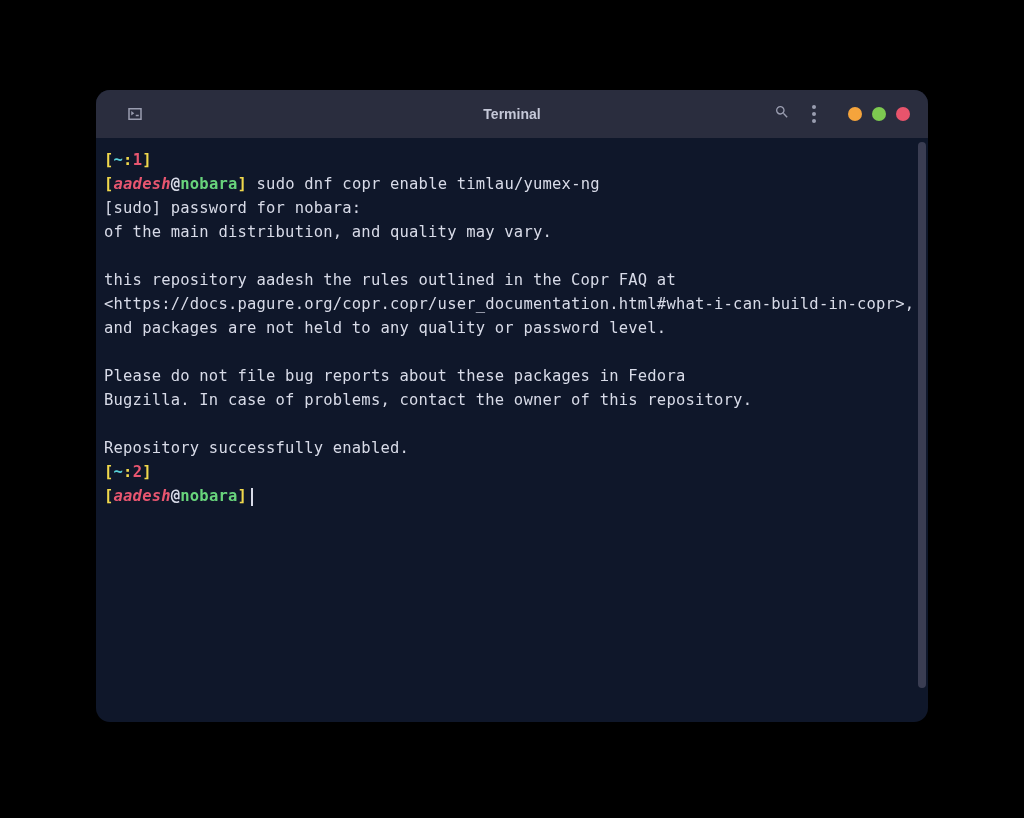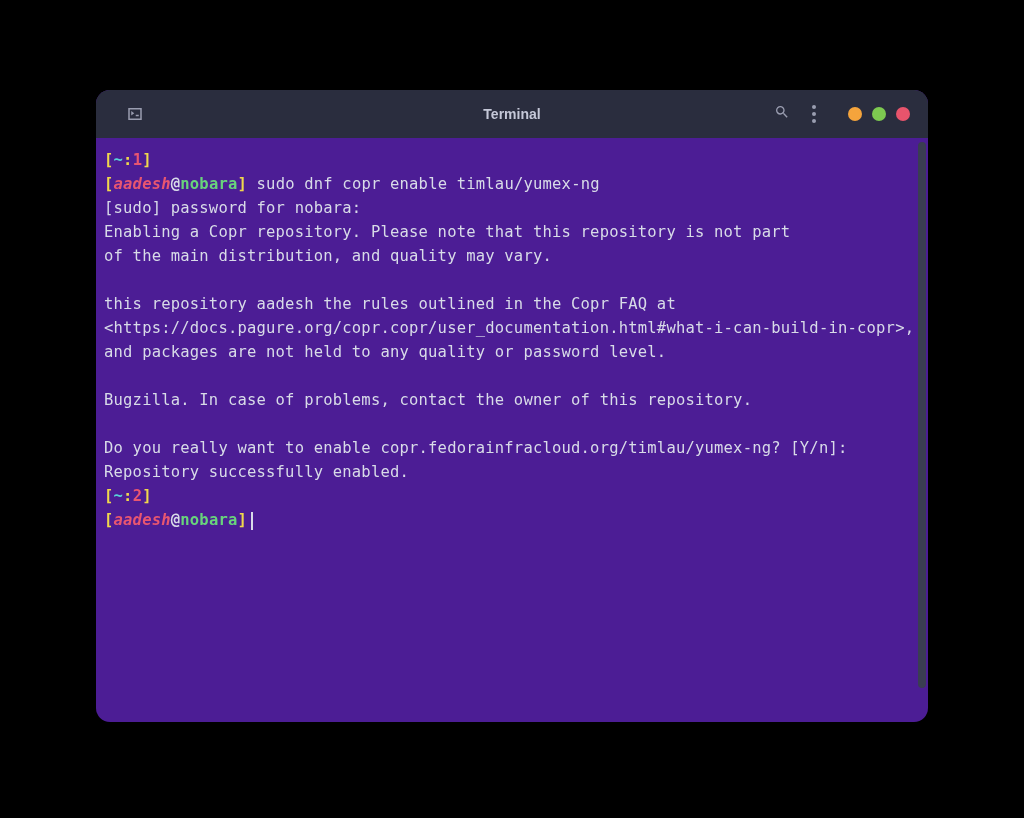--- a/index.html
+++ b/index.html
@@ -9,21 +9,21 @@
     height: 818px;
     font-family: 'Monaco', 'Menlo', 'Consolas', monospace;
     display: flex;
     align-items: flex-start;
     justify-content: center;
     padding-top: 90px;
   }
   .terminal-window {
     width: 832px;
     height: 632px;
-    background: #4c1d95;
+    background: #0f172a;
     border-radius: 14px;
     overflow: hidden;
     box-shadow: 0 20px 60px rgba(0,0,0,0.8);
     position: relative;
   }
   .titlebar {
     height: 48px;
     background: #2a2d3e;
     display: flex;
     align-items: center;
@@ -131,30 +131,29 @@
   </div>
 
   <div class="terminal-body">
     <div class="scrollbar"></div>
 
     <div class="line"><span class="br-yellow">[</span><span class="br-cyan">~</span><span class="br-yellow">:</span><span class="br-red">1</span><span class="br-yellow">]</span></div>
 
     <div class="line"><span class="br-yellow">[</span><span class="user">aadesh</span><span class="at">@</span><span class="host">nobara</span><span class="br-yellow">]</span><span class="cmd"> sudo dnf copr enable timlau/yumex-ng</span></div>
 
     <div class="line">[sudo] password for nobara:</div>
-    <div class="line">Enabling a Copr repository. Please note that this repository is not part</div>
     <div class="line">of the main distribution, and quality may vary.</div>
     <div class="blank"></div>
     <div class="line">this repository aadesh the rules outlined in the Copr FAQ at</div>
     <div class="line">&lt;https://docs.pagure.org/copr.copr/user_documentation.html#what-i-can-build-in-copr&gt;,</div>
     <div class="line">and packages are not held to any quality or password level.</div>
     <div class="blank"></div>
+    <div class="line">Please do not file bug reports about these packages in Fedora</div>
     <div class="line">Bugzilla. In case of problems, contact the owner of this repository.</div>
     <div class="blank"></div>
-    <div class="line">Do you really want to enable copr.fedorainfracloud.org/timlau/yumex-ng? [Y/n]:</div>
     <div class="line">Repository successfully enabled.</div>
 
     <div class="line"><span class="br-yellow">[</span><span class="br-cyan">~</span><span class="br-yellow">:</span><span class="br-red">2</span><span class="br-yellow">]</span></div>
 
     <div class="line"><span class="br-yellow">[</span><span class="user">aadesh</span><span class="at">@</span><span class="host">nobara</span><span class="br-yellow">]</span><span class="cursor"></span></div>
 
   </div>
 </div>
 
 </body></html>

